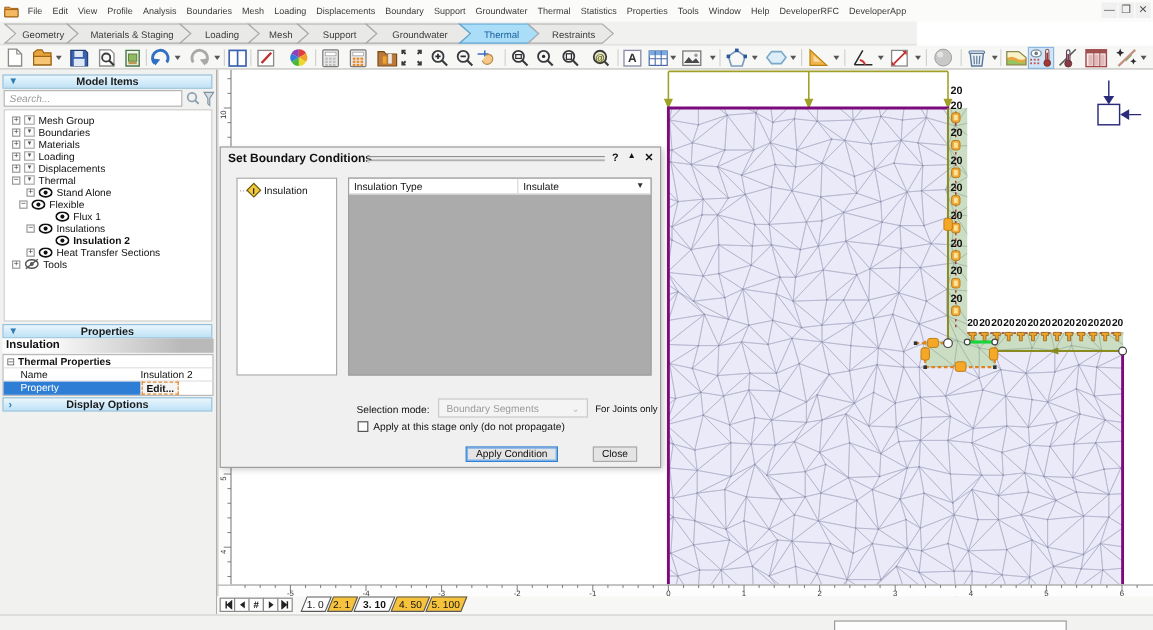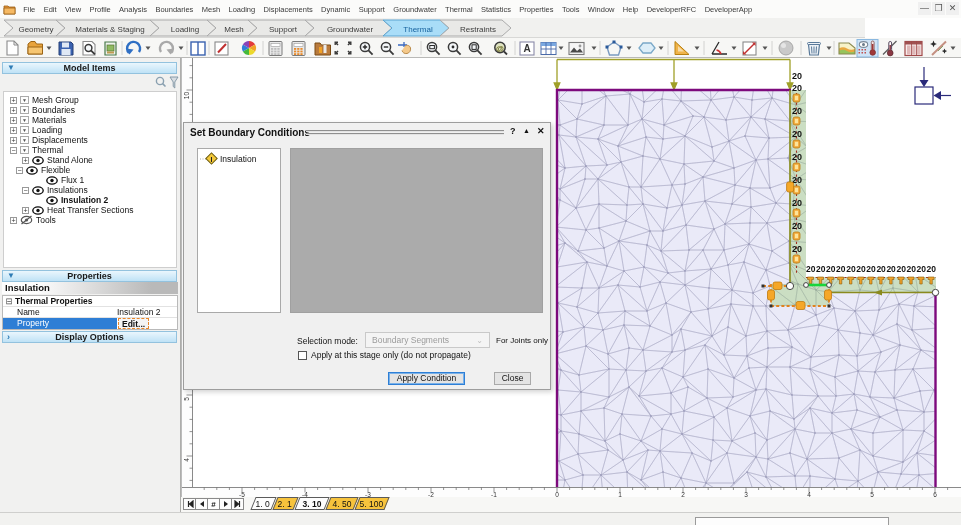--- a/index.html
+++ b/index.html
@@ -5,21 +5,21 @@
 * { box-sizing: border-box; margin: 0; padding: 0; }
 html,body { width:961px; height:525px; overflow:hidden; font-family:"Liberation Sans",sans-serif; background:#fff; }
 #app { position:relative; width:961px; height:525px; }
 .abs { position:absolute; }
 
 #menubar { position:absolute; top:0; left:0; width:961px; height:18px; background:#fbfbfa; display:flex; align-items:center; font-size:7.5px; color:#3a3a3a; }
 #menubar .mi { padding:0 4.2px; }
 #winbtn { position:absolute; right:2px; top:2px; display:flex; }
 #winbtn div { width:13px; height:13px; font-size:9px; color:#555; text-align:center; line-height:13px; background:#f0f0f0; margin-left:1px; }
 
-#flowbar { position:absolute; top:18px; left:0; width:865px; height:20px; background:#f1f1ef; border-bottom:1px solid #d8d8d6; }
+#flowbar { position:absolute; top:18px; left:0; width:764px; height:20px; background:#f1f1ef; border-bottom:1px solid #d8d8d6; }
 
 #toolbar { position:absolute; top:38px; left:0; width:961px; height:20px; background:#f7f7f5; border-bottom:1px solid #b9b9b7; }
 
 #lpanel { position:absolute; top:58px; left:0; width:181px; height:454px; background:#f1f1f0; border-right:1px solid #adadab; }
 .phdr { position:absolute; left:2px; width:175px; height:12px; background:linear-gradient(#eaf6fd,#bfe2f6); border:1px solid #93c2de; font-size:9px; font-weight:bold; color:#1a1a1a; text-align:center; line-height:10px; }
 .phdr .arr { position:absolute; left:4px; top:0px; color:#2f7cb5; font-size:8px; }
 #searchbox { position:absolute; left:3px; top:17px; width:149px; height:14px; background:#fff; border:1px solid #b5b5b5; font-size:8.5px; font-style:italic; color:#9a9a9a; padding-left:4px; line-height:12px; }
 #treebox { position:absolute; left:3px; top:33px; width:174px; height:177px; background:#fff; border:1px solid #cecece; font-size:8.5px; color:#111; padding-top:3px; overflow:hidden; }
 .tr { height:10px; line-height:10px; white-space:nowrap; display:flex; align-items:center; }
 .pm { display:inline-block; width:7px; height:7px; border:1px solid #999; background:#fff; font-size:7px; line-height:5px; text-align:center; color:#333; margin:0 3px 0 0; flex:none; }
@@ -61,21 +61,21 @@
       </svg>
   <div class="mi">File</div>
       <div class="mi">Edit</div>
       <div class="mi">View</div>
       <div class="mi">Profile</div>
       <div class="mi">Analysis</div>
       <div class="mi">Boundaries</div>
       <div class="mi">Mesh</div>
       <div class="mi">Loading</div>
       <div class="mi">Displacements</div>
-      <div class="mi">Dynamic</div>
+      <div class="mi">Boundary</div>
       <div class="mi">Support</div>
       <div class="mi">Groundwater</div>
       <div class="mi">Thermal</div>
       <div class="mi">Statistics</div>
       <div class="mi">Properties</div>
       <div class="mi">Tools</div>
       <div class="mi">Window</div>
       <div class="mi">Help</div>
       <div class="mi">DeveloperRFC</div>
       <div class="mi">DeveloperApp</div>
@@ -295,20 +295,21 @@
         <line x1="932" y1="17" x2="946" y2="3.5" stroke="#c49082" stroke-width="2"></line>
         <line x1="938" y1="13" x2="943" y2="8" stroke="#8aa06a" stroke-width="1"></line>
         <path d="M933.5 2.5 l1 2.4 2.4 1 -2.4 1 -1 2.4 -1 -2.4 -2.4 -1 2.4 -1 Z" fill="#2a2a2a"></path>
         <path d="M944.5 10.5 l0.8 1.8 1.8 0.8 -1.8 0.8 -0.8 1.8 -0.8 -1.8 -1.8 -0.8 1.8 -0.8 Z" fill="#2a2a2a"></path>
         <path d="M950.5 8.5 h5 l-2.5 3.5 Z" fill="#555"></path>
 </svg>
 </div>
 
 <div id="lpanel">
   <div class="phdr" style="top:4px"><span class="arr">▼</span>Model Items</div>
+  <div id="searchbox">Search...</div>
   <svg class="abs" style="left:153px;top:17px" width="26" height="15" viewBox="0 0 26 15">
     <circle cx="7" cy="6" r="3.6" fill="none" stroke="#8aa0b0" stroke-width="1.4"></circle>
         <line x1="9.6" y1="8.6" x2="12.5" y2="11.5" stroke="#8aa0b0" stroke-width="1.6"></line>
     <path d="M17 2 h8 l-3.2 5 v6 l-1.6 -1.5 v-4.5 Z" fill="#d8dde2" stroke="#7d92a2" stroke-width="0.9"></path>
   </svg>
   <div id="treebox">
 <div class="tr" style="padding-left:6px"><span class="pm">+</span><span class="dd">▼</span>Mesh Group</div>
 <div class="tr" style="padding-left:6px"><span class="pm">+</span><span class="dd">▼</span>Boundaries</div>
 <div class="tr" style="padding-left:6px"><span class="pm">+</span><span class="dd">▼</span>Materials</div>
 <div class="tr" style="padding-left:6px"><span class="pm">+</span><span class="dd">▼</span>Loading</div>
@@ -630,20 +631,24 @@
       <div class="lbl" style="left:353px;top:3px;font-size:9px;font-weight:bold">✕</div>
   <div id="dtree">
     <svg width="84" height="20" viewBox="0 0 84 20">
       <line x1="2" y1="10" x2="10" y2="10" stroke="#aaa" stroke-width="1" stroke-dasharray="1 1.5"></line>
       <rect x="9.5" y="5.5" width="8" height="8" transform="rotate(45 13.5 9.5)" fill="#f3c83a" stroke="#6a5a10" stroke-width="1"></rect>
       <text x="13.5" y="12.5" font-size="7" font-weight="bold" text-anchor="middle" fill="#222">I</text>
       <text x="22" y="12.5" font-size="8.5" fill="#111" font-family="Liberation Sans,sans-serif">Insulation</text>
     </svg>
   </div>
   <div id="dtable">
+    <div class="drow">
+          <div class="dc1">Insulation Type</div>
+          <div class="dc2">Insulate<span style="position:absolute;right:5px;top:0;font-size:7px;color:#333">▼</span></div>
+        </div>
   </div>
   <div class="lbl" style="left:113px;top:213px">Selection mode:</div>
   <div id="selmode">Boundary Segments<span style="position:absolute;right:6px;top:1px;color:#c0c0c0;font-size:8px">⌄</span></div>
   <div class="lbl" style="left:312px;top:213px;font-size:8px">For Joints only</div>
   <div id="chkbox"></div>
   <div class="lbl" style="left:127px;top:227px">Apply at this stage only (do not propagate)</div>
   <div class="btn" style="left:204px;top:249px;width:77px;border:1px solid #2e7fd6;box-shadow:inset 0 0 0 1px #7ab1e8">Apply Condition</div>
   <div class="btn" style="left:310px;top:249px;width:37px">Close</div>
 </div>
 

